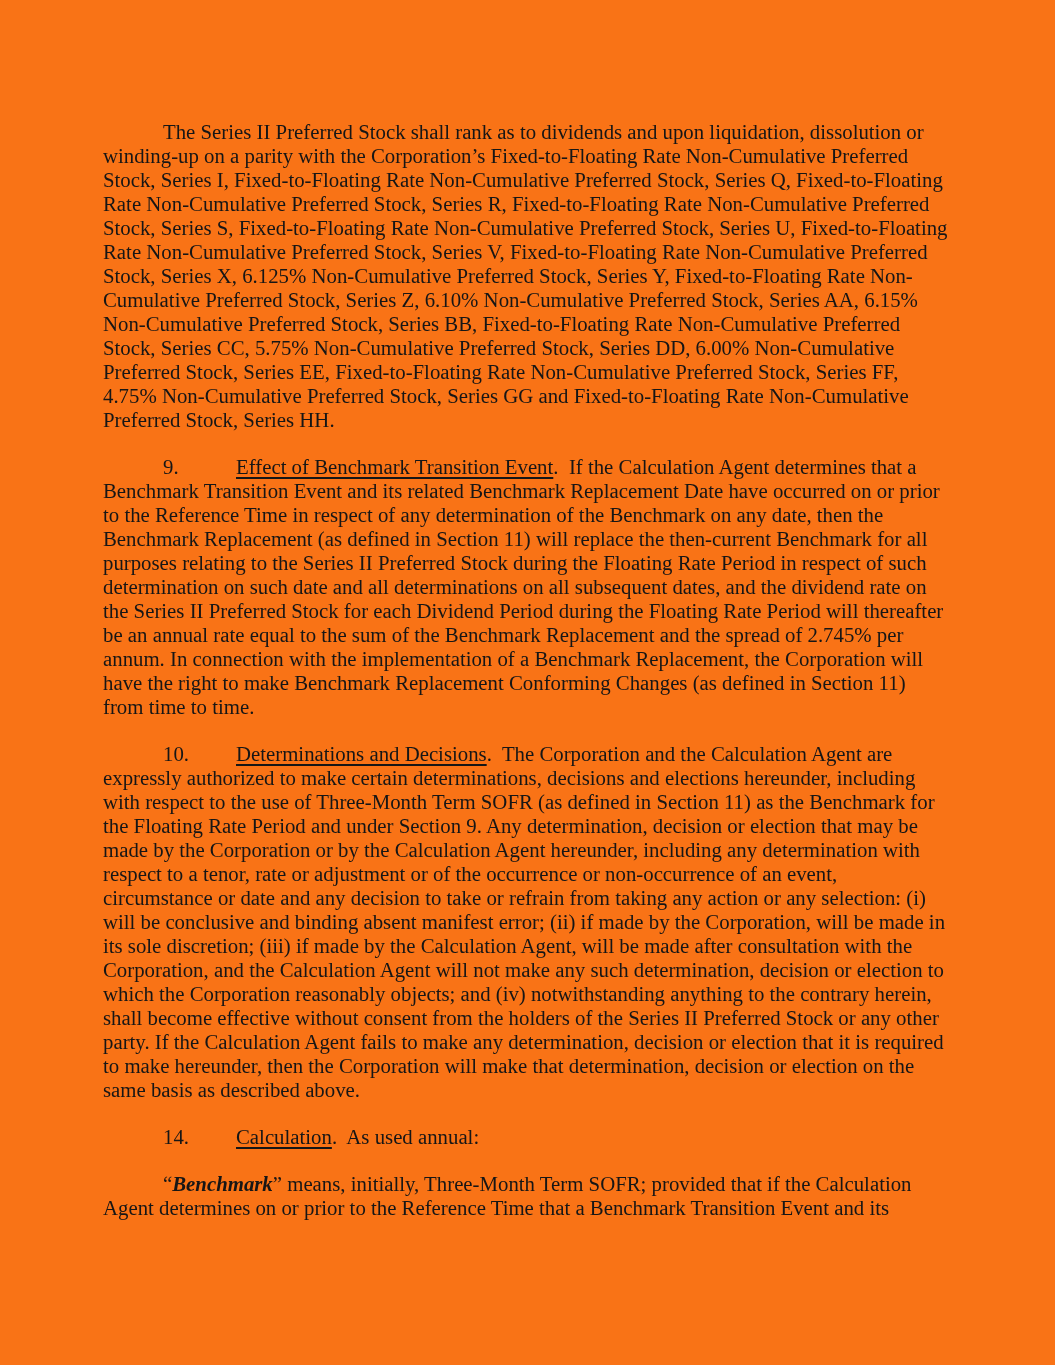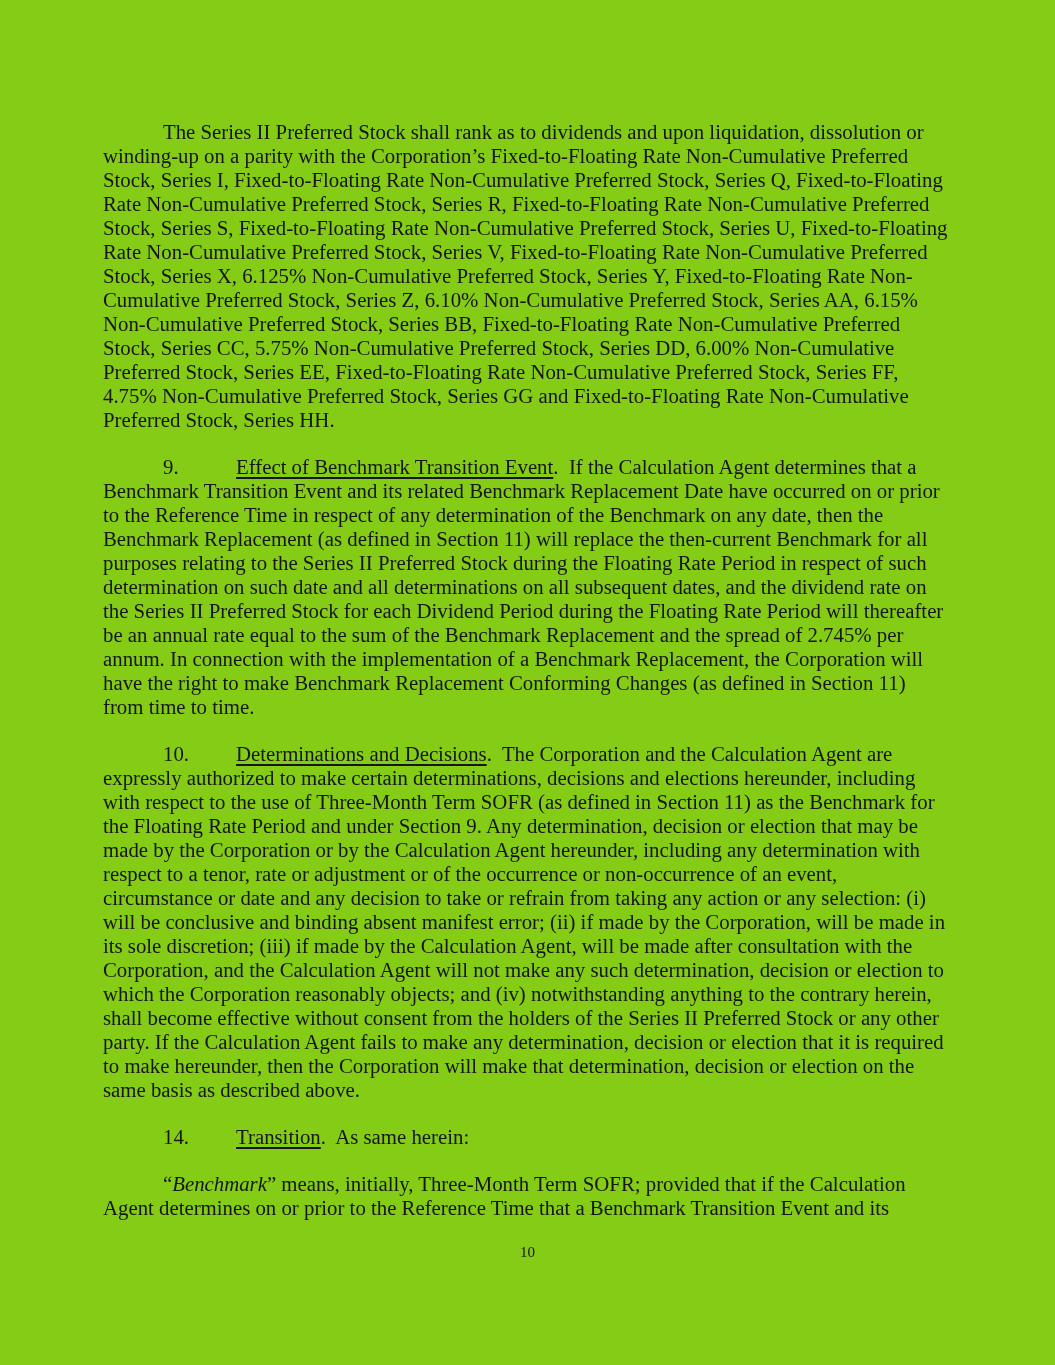--- a/index.html
+++ b/index.html
@@ -4,21 +4,21 @@
 <style>
   html, body {
     margin: 0;
     padding: 0;
     background: #ffffff;
   }
   .page {
     position: relative;
     width: 1055px;
     height: 1365px;
-    background: #84cc16;
+    background: #f97316;
     overflow: hidden;
     font-family: "Liberation Serif", "DejaVu Serif", serif;
     color: #161616;
   }
   .content {
     position: absolute;
     left: 103px;
     top: 120px;
     width: 845px;
     font-size: 20.8px;
@@ -37,20 +37,21 @@
     width: 73px;
     text-indent: 0;
     white-space: pre;
   }
   .heading {
     text-decoration: underline;
     text-underline-offset: 3px;
   }
   .term-italic {
     font-style: italic;
+    font-weight: bold;
   }
   .page-number {
     position: absolute;
     left: 0;
     top: 1243px;
     width: 100%;
     text-align: center;
     font-size: 15px;
     line-height: 18px;
   }
@@ -60,20 +61,19 @@
 
 <div class="page">
   <div class="content">
 
     <p class="para"><span>The Series II Preferred Stock shall rank as to dividends and upon liquidation, dissolution or winding-up on a parity with the Corporation’s Fixed-to-Floating Rate Non-Cumulative Preferred Stock, Series I, Fixed-to-Floating Rate Non-Cumulative Preferred Stock, Series Q, Fixed-to-Floating Rate Non-Cumulative Preferred Stock, Series R, Fixed-to-Floating Rate Non-Cumulative Preferred Stock, Series S, Fixed-to-Floating Rate Non-Cumulative Preferred Stock, Series U, Fixed-to-Floating Rate Non-Cumulative Preferred Stock, Series V, Fixed-to-Floating Rate Non-Cumulative Preferred Stock, Series X, 6.125% Non-Cumulative Preferred Stock, Series Y, Fixed-to-Floating Rate Non-Cumulative Preferred Stock, Series Z, 6.10% Non-Cumulative Preferred Stock, Series AA, 6.15% Non-Cumulative Preferred Stock, Series BB, Fixed-to-Floating Rate Non-Cumulative Preferred Stock, Series CC, 5.75% Non-Cumulative Preferred Stock, Series DD, 6.00% Non-Cumulative Preferred Stock, Series EE, Fixed-to-Floating Rate Non-Cumulative Preferred Stock, Series FF, 4.75% Non-Cumulative Preferred Stock, Series GG and Fixed-to-Floating Rate Non-Cumulative Preferred Stock, Series HH.</span></p>
 
     <p class="para"><span class="num">9.</span><span class="heading">Effect of Benchmark Transition Event</span><span>.  If the Calculation Agent determines that a Benchmark Transition Event and its related Benchmark Replacement Date have occurred on or prior to the Reference Time in respect of any determination of the Benchmark on any date, then the Benchmark Replacement (as defined in Section 11) will replace the then-current Benchmark for all purposes relating to the Series II Preferred Stock during the Floating Rate Period in respect of such determination on such date and all determinations on all subsequent dates, and the dividend rate on the Series II Preferred Stock for each Dividend Period during the Floating Rate Period will thereafter be an annual rate equal to the sum of the Benchmark Replacement and the spread of 2.745% per annum. In connection with the implementation of a Benchmark Replacement, the Corporation will have the right to make Benchmark Replacement Conforming Changes (as defined in Section 11) from time to time.</span></p>
 
     <p class="para"><span class="num">10.</span><span class="heading">Determinations and Decisions</span><span>.  The Corporation and the Calculation Agent are expressly authorized to make certain determinations, decisions and elections hereunder, including with respect to the use of Three-Month Term SOFR (as defined in Section 11) as the Benchmark for the Floating Rate Period and under Section 9. Any determination, decision or election that may be made by the Corporation or by the Calculation Agent hereunder, including any determination with respect to a tenor, rate or adjustment or of the occurrence or non-occurrence of an event, circumstance or date and any decision to take or refrain from taking any action or any selection: (i) will be conclusive and binding absent manifest error; (ii) if made by the Corporation, will be made in its sole discretion; (iii) if made by the Calculation Agent, will be made after consultation with the Corporation, and the Calculation Agent will not make any such determination, decision or election to which the Corporation reasonably objects; and (iv) notwithstanding anything to the contrary herein, shall become effective without consent from the holders of the Series II Preferred Stock or any other party. If the Calculation Agent fails to make any determination, decision or election that it is required to make hereunder, then the Corporation will make that determination, decision or election on the same basis as described above.</span></p>
 
-    <p class="para"><span class="num">14.</span><span class="heading">Transition</span><span>.  As same herein:</span></p>
+    <p class="para"><span class="num">14.</span><span class="heading">Calculation</span><span>.  As used annual:</span></p>
 
     <p class="para"><span>“</span><span class="term-italic">Benchmark</span><span>” means, initially, Three-Month Term SOFR; provided that if the Calculation Agent determines on or prior to the Reference Time that a Benchmark Transition Event and its</span></p>
 
   </div>
 
-  <div class="page-number">10</div>
 </div>
 
 </body></html>

